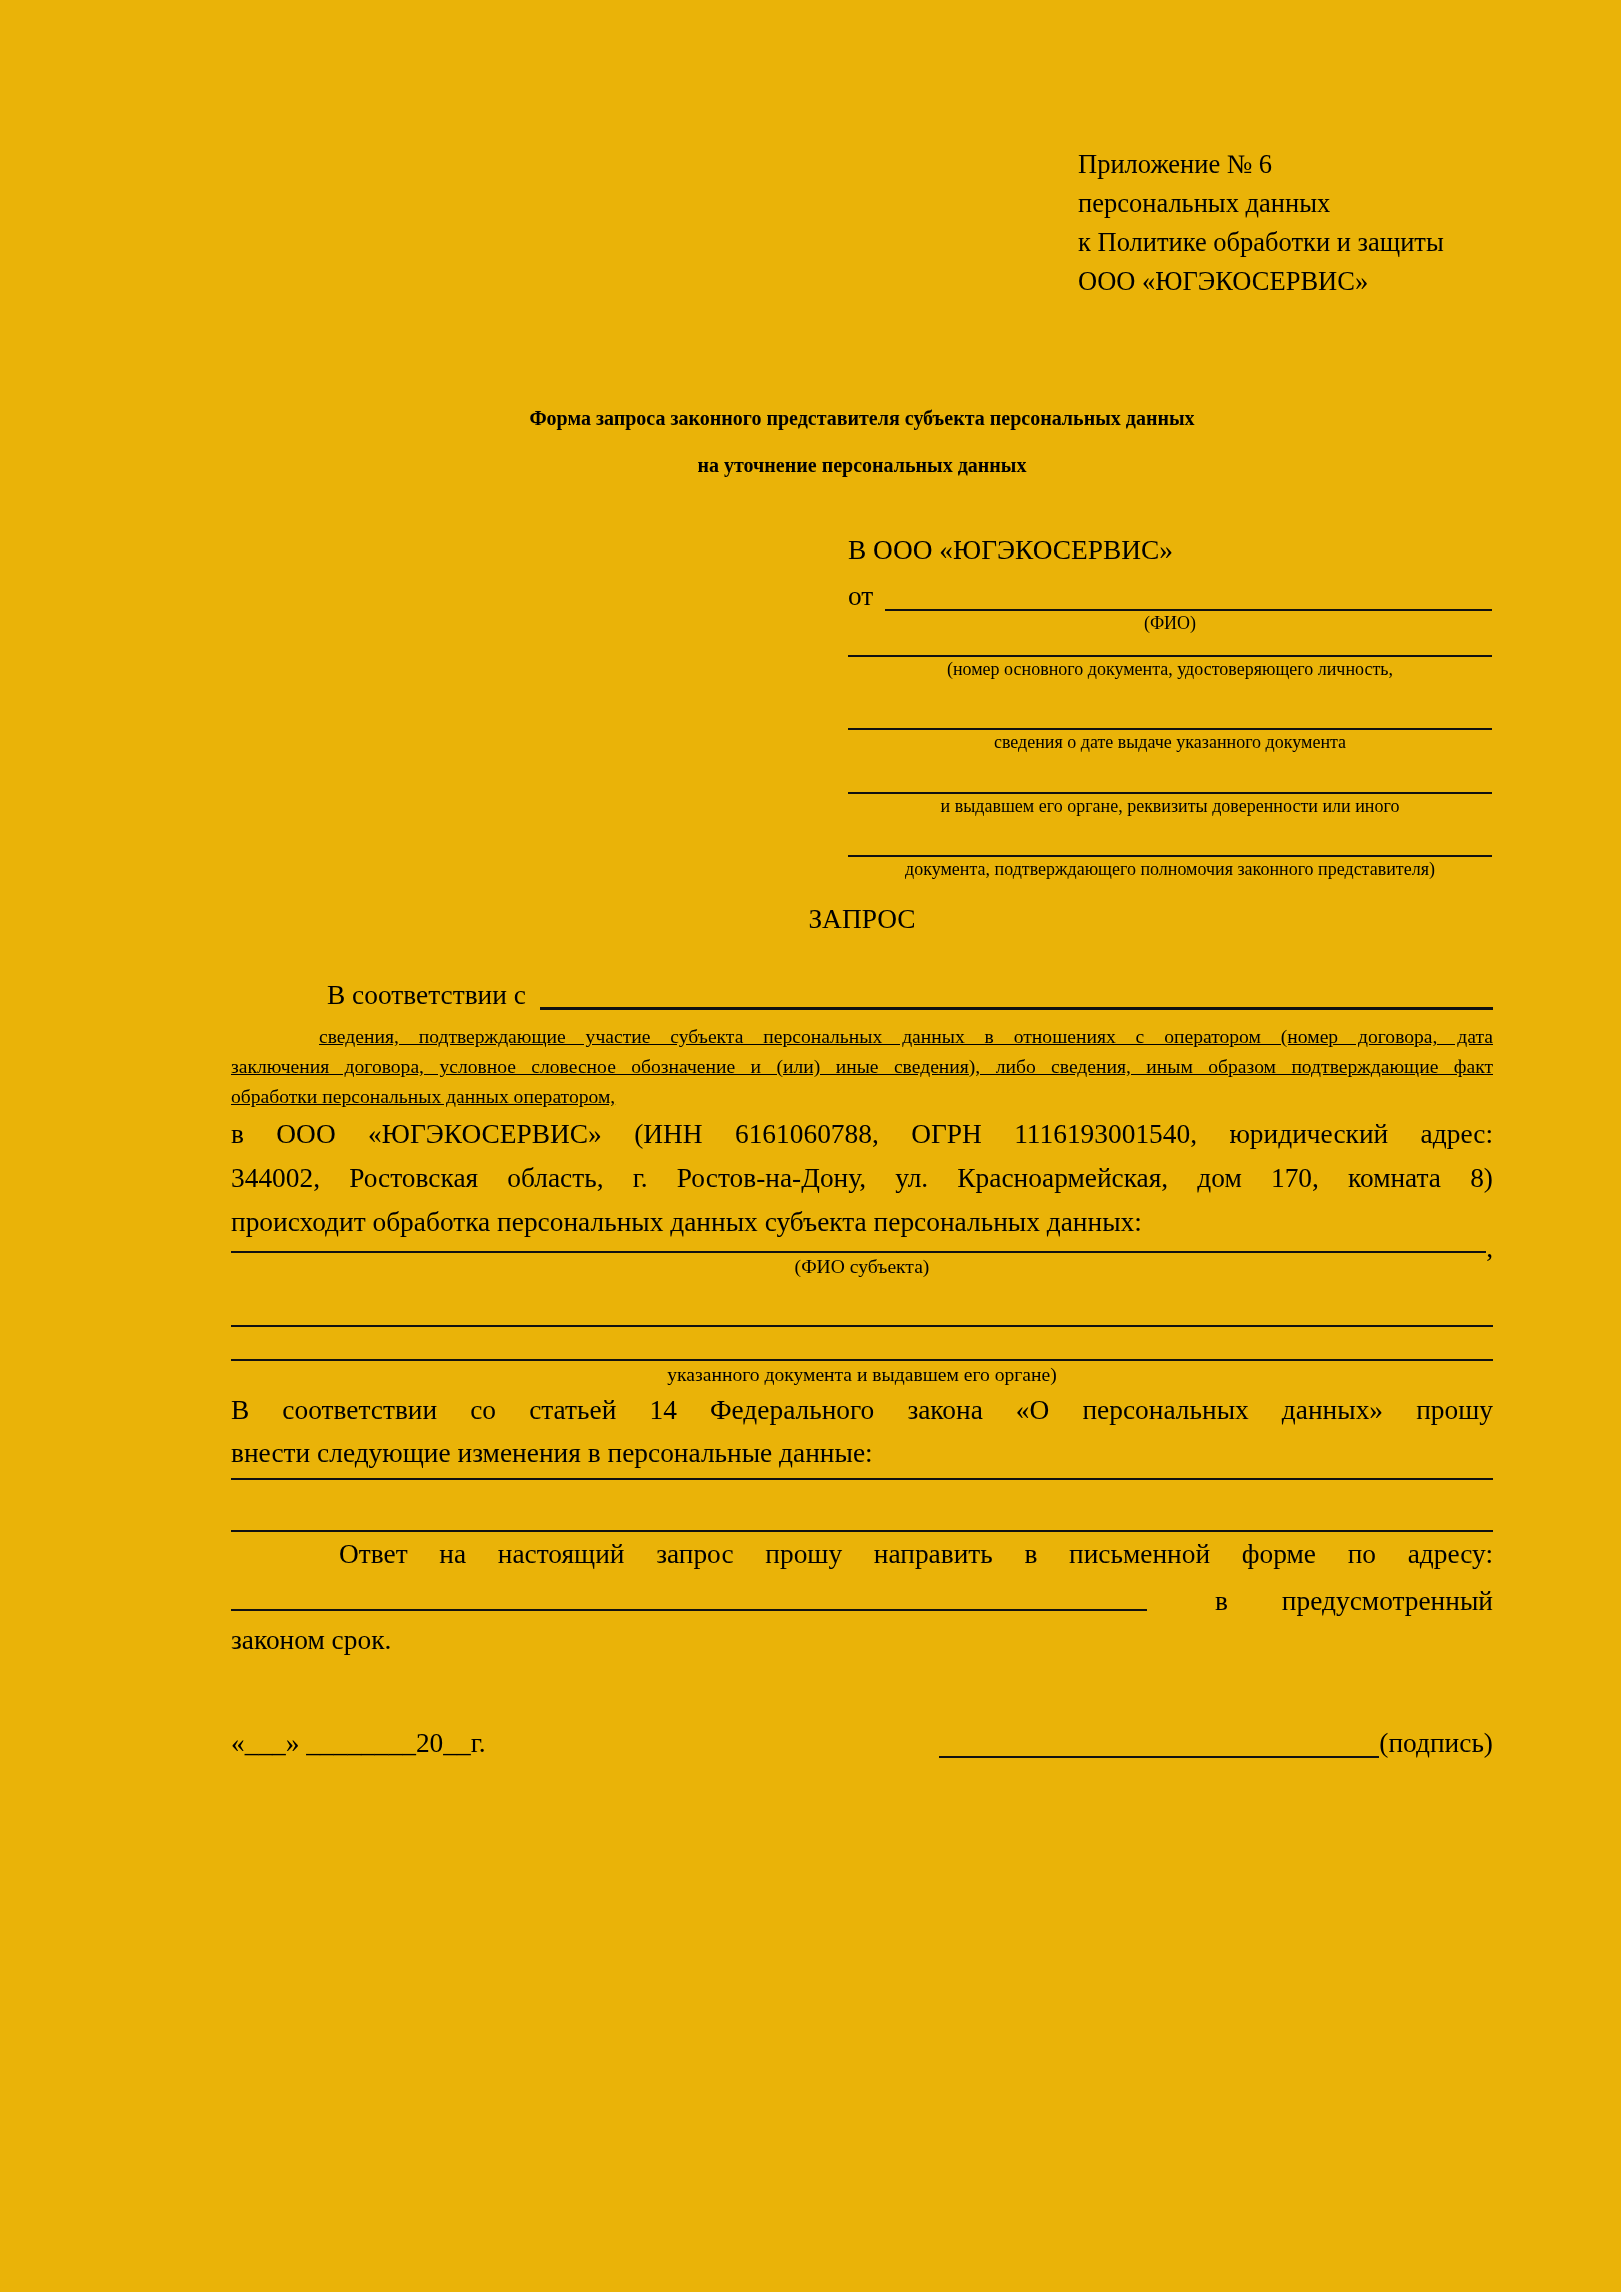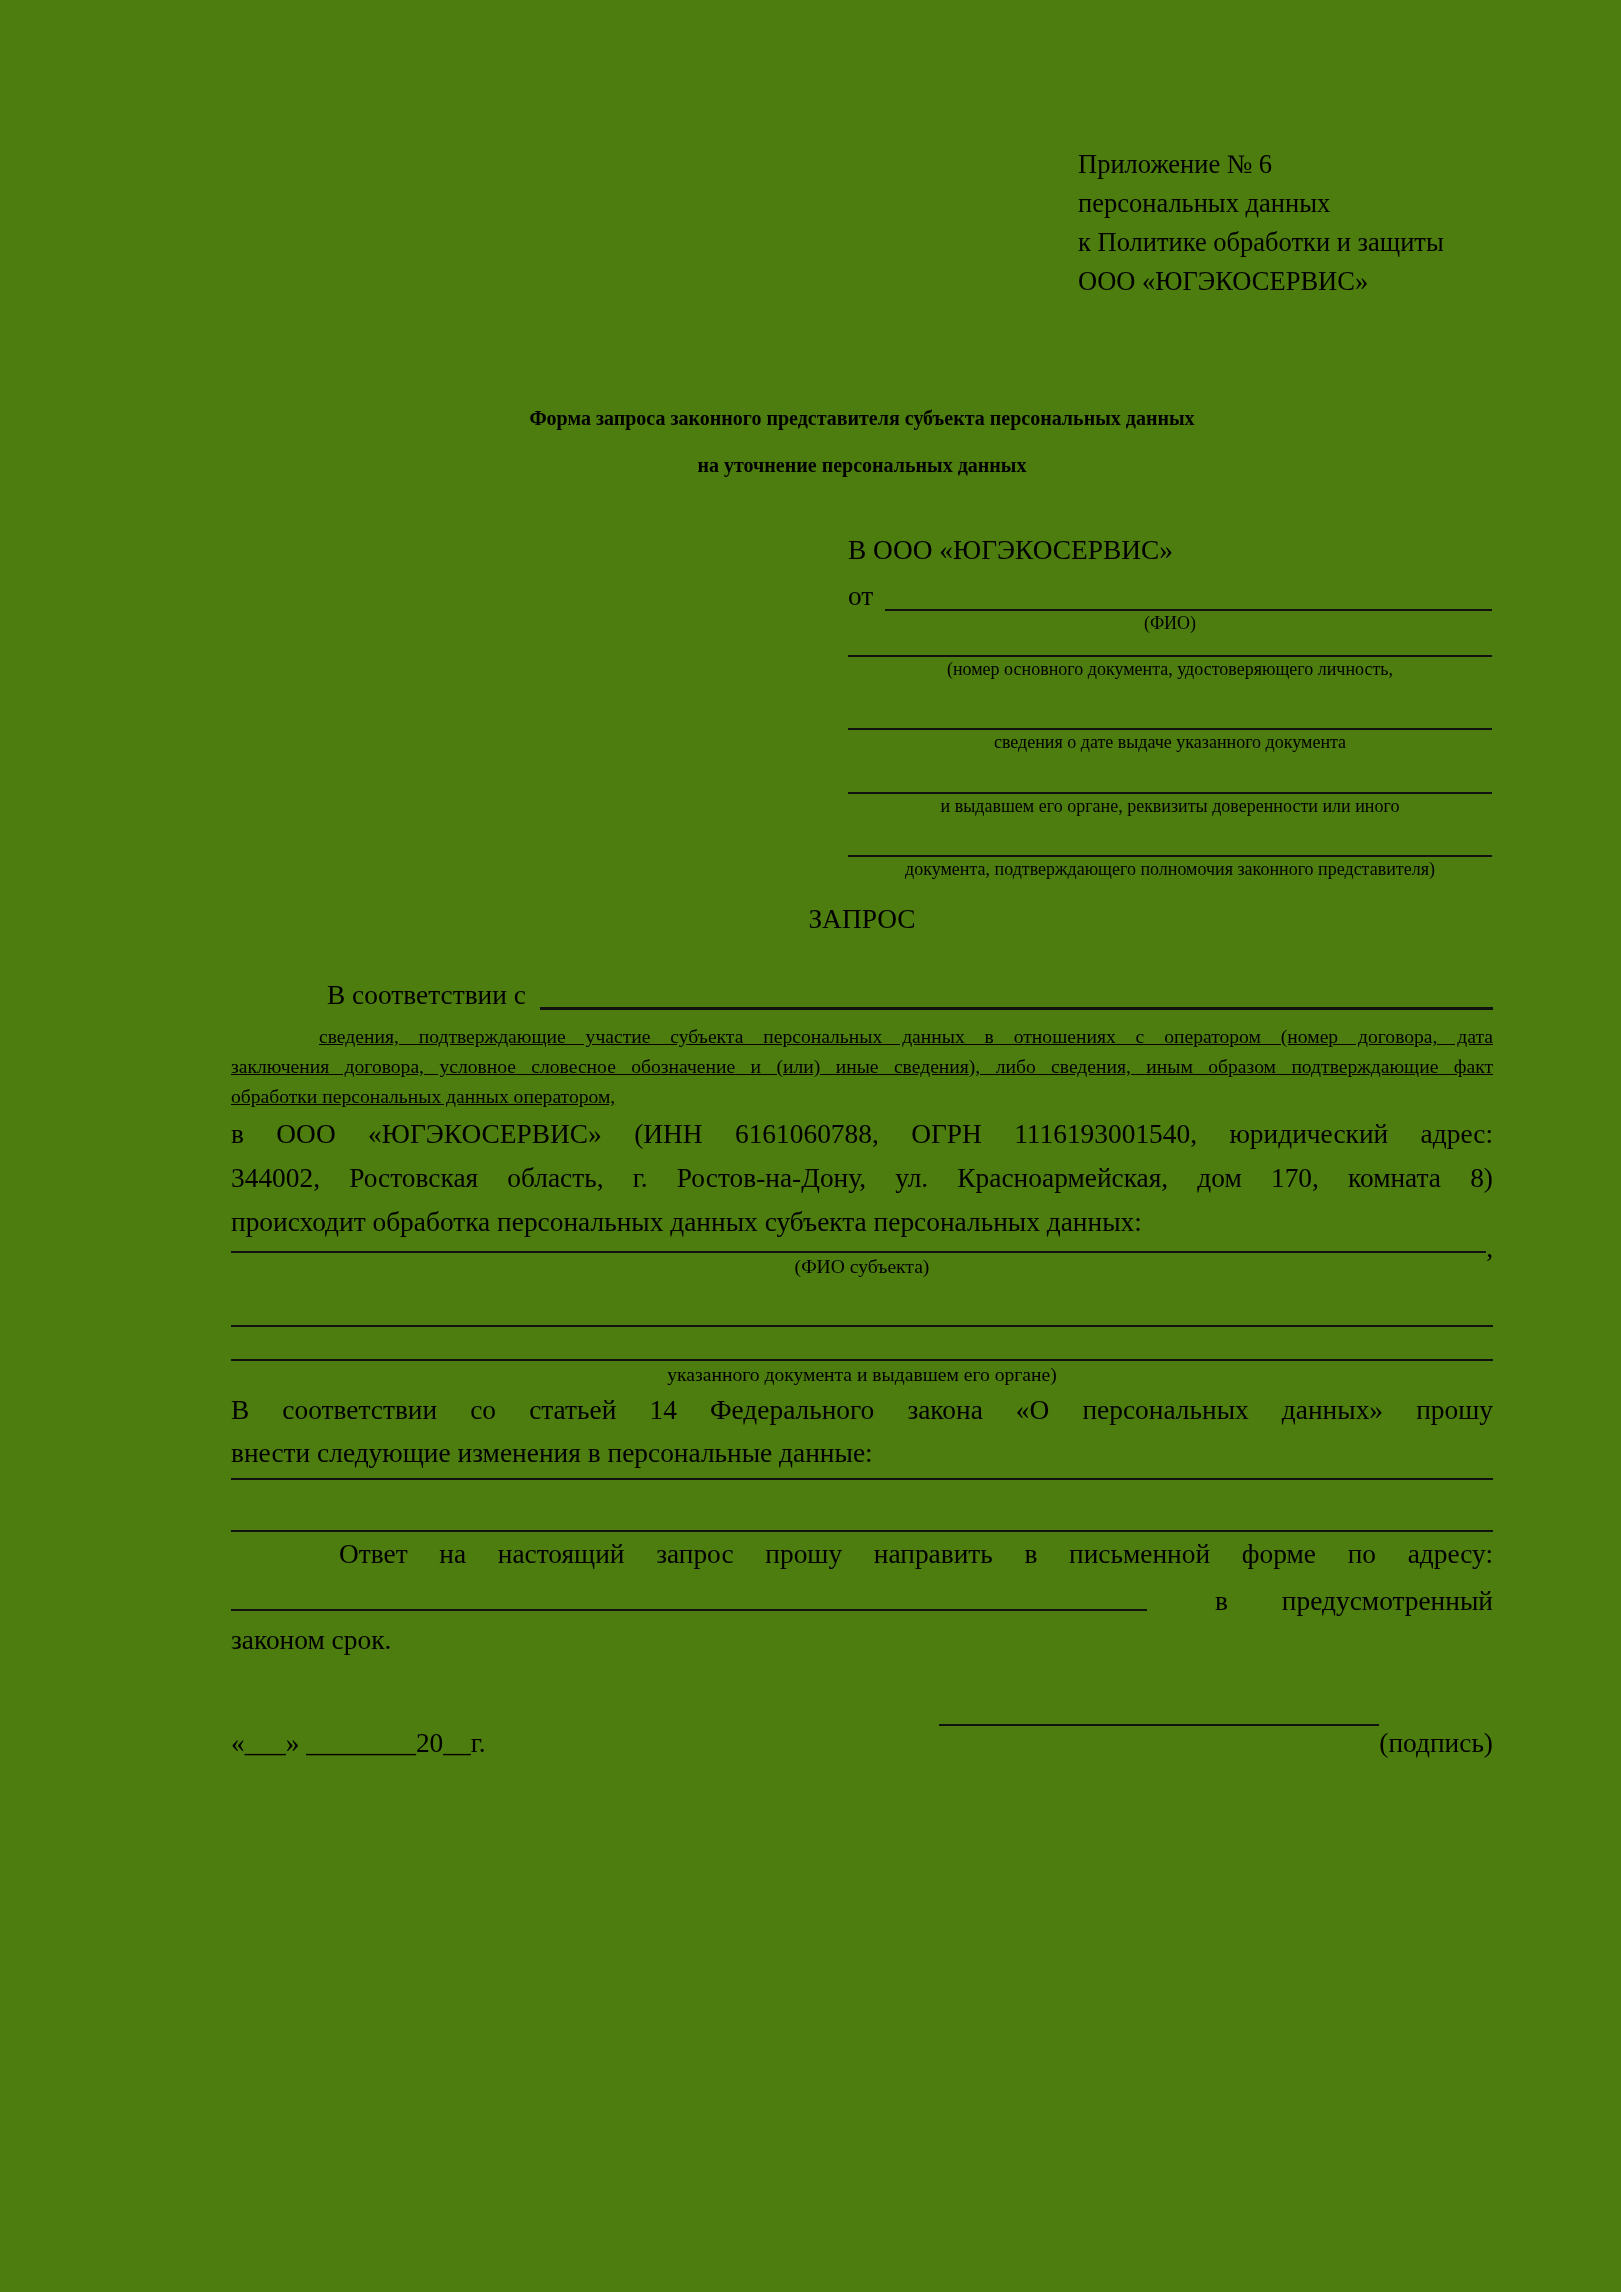--- a/index.html
+++ b/index.html
@@ -1,21 +1,21 @@
 <!DOCTYPE html>
 <html><head>
 <meta charset="utf-8">
 <style>
   * { box-sizing: border-box; }
   html, body { margin: 0; padding: 0; background: #e8e8e8; }
   .page {
     width: 1621px;
     height: 2293px;
     margin: 0 auto;
-    background: #4d7c0f;
+    background: #eab308;
     color: #000000;
     font-family: "Liberation Serif", "DejaVu Serif", serif;
     padding: 145px 128px 0 231px;
     position: relative;
     overflow: hidden;
   }
 
   
   .appendix { margin-left: 847px; font-size: 26.5px; line-height: 39px; }
 
@@ -63,21 +63,21 @@
   .answer { font-size: 27.4px; }
   .answer .l1 { line-height: 45px; text-indent: 108px; }
   .answer-row { height: 41px; }
   .answer-row .blank { flex: 0 0 916px; margin-bottom: 6.9px; }
   .answer-row .w1 { margin-left: auto; line-height: 33px; }
   .answer-row .w2 { margin-left: 54px; line-height: 33px; }
   .answer .l3 { line-height: 45px; }
 
   .footer-row { margin-top: 61px; font-size: 27.4px; justify-content: space-between; }
   .footer-row .date { line-height: 39px; }
-  .sig-group { display: flex; align-items: flex-start; width: 554px; }
+  .sig-group { display: flex; align-items: flex-end; width: 554px; }
   .sig-group .blank { margin-bottom: 4.9px; }
   .sig-group .sig-cap { line-height: 39px; }
 </style>
 </head>
 <body>
 
 <div class="page">
 
   <div class="appendix">
     <div>Приложение № 6</div>

